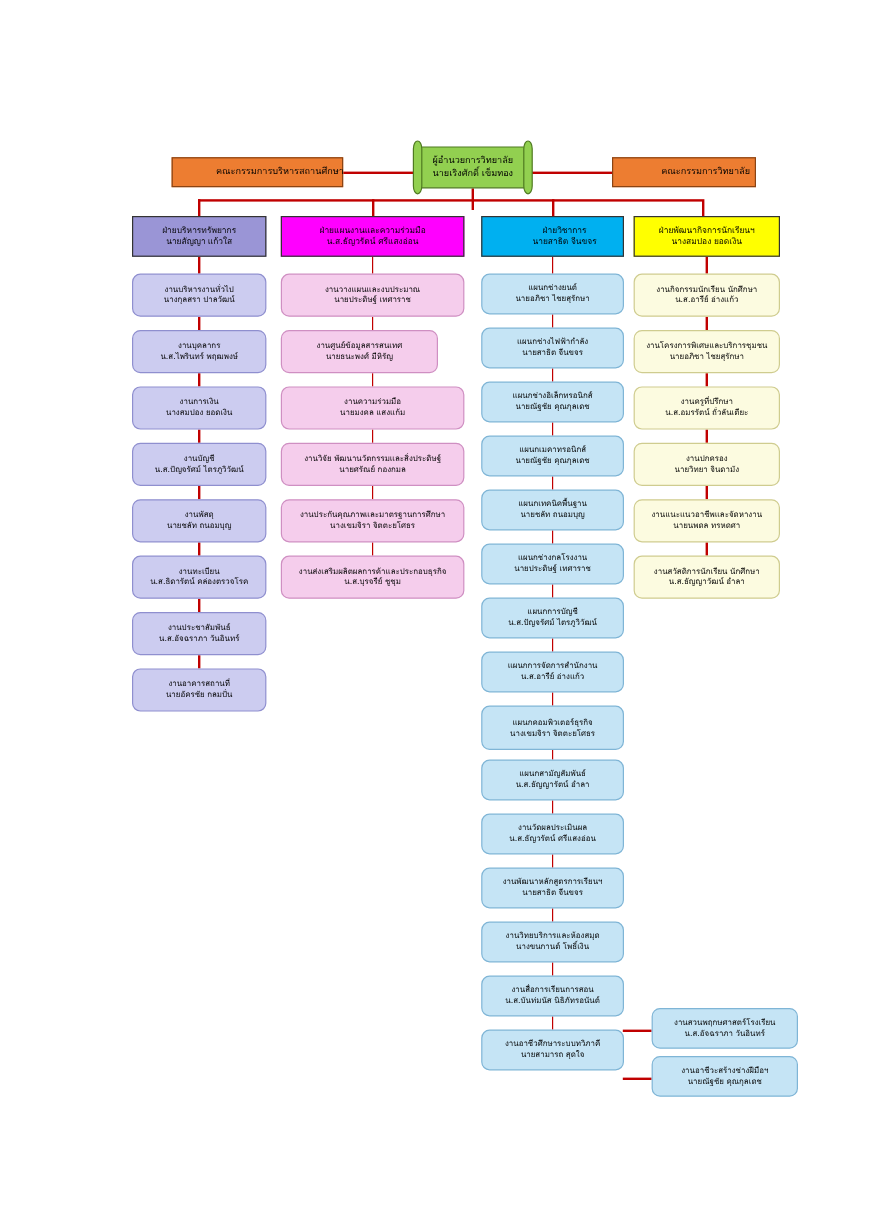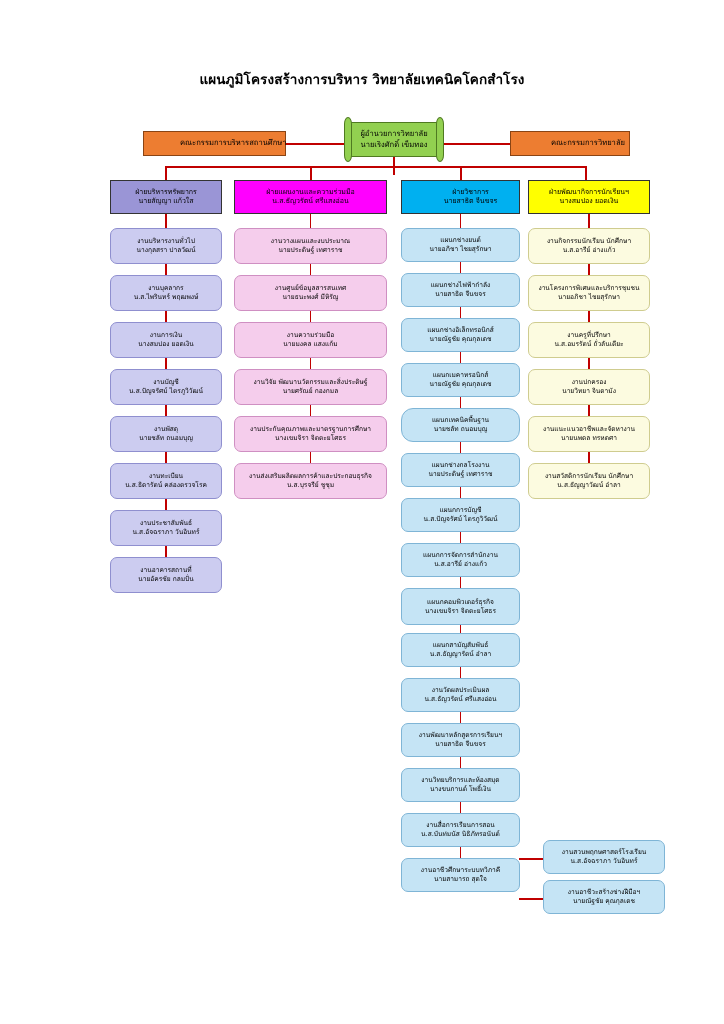--- a/index.html
+++ b/index.html
@@ -104,21 +104,20 @@
     z-index: 1;
   }
   .conn-v { width: 1.6px; }
   .conn-h { height: 1.6px; }
 </style>
 </head>
 <body>
 
 <div id="chart-root">
 
-  <div class="chart-title">แผนภูมิโครงสร้างการบริหาร วิทยาลัยเทคนิคโคกสำโรง</div>
 
   <div class="conn conn-h" style="left:286px; top:143px; width:62px;"></div>
   <div class="conn conn-h" style="left:440px; top:143px; width:70px;"></div>
 
   <div class="conn conn-v" style="left:393px; top:157px; height:18px;"></div>
 
   <div class="conn conn-h" style="left:165px; top:166px; width:420px;"></div>
   <div class="conn conn-v" style="left:165px; top:166px; height:14px;"></div>
   <div class="conn conn-v" style="left:310px; top:166px; height:14px;"></div>
   <div class="conn conn-v" style="left:460px; top:166px; height:14px;"></div>
@@ -202,21 +201,21 @@
       <div class="node item item-purple" style="left: 110px; top: 557px; width: 112px; height: 36px;">
         <span class="l1">งานอาคารสถานที่</span>
         <span class="l2">นายอัครชัย  กลมปั่น</span>
       </div>
       <div class="conn conn-v" style="left: 309.7px; top: 214px; height: 14px;"></div>
       <div class="node item item-pink" style="left: 234px; top: 228px; width: 153px; height: 36px;">
         <span class="l1">งานวางแผนและงบประมาณ</span>
         <span class="l2">นายประดิษฐ์ เทศาราช</span>
       </div>
       <div class="conn conn-v" style="left: 309.7px; top: 264px; height: 11px;"></div>
-      <div class="node item item-pink" style="left: 234px; top: 275px; width: 153px; height: 36px;">
+      <div class="node item item-pink" style="left: 234px; top: 275px; width: 131px; height: 36px;">
         <span class="l1">งานศูนย์ข้อมูลสารสนเทศ</span>
         <span class="l2">นายธนะพงศ์ มีหิรัญ</span>
       </div>
       <div class="conn conn-v" style="left: 309.7px; top: 311px; height: 11px;"></div>
       <div class="node item item-pink" style="left: 234px; top: 322px; width: 153px; height: 36px;">
         <span class="l1">งานความร่วมมือ</span>
         <span class="l2">นายมงคล แสงแก้ม</span>
       </div>
       <div class="conn conn-v" style="left: 309.7px; top: 358px; height: 11px;"></div>
       <div class="node item item-pink" style="left: 234px; top: 369px; width: 153px; height: 36px;">
@@ -247,21 +246,21 @@
       <div class="node item item-blue" style="left: 401px; top: 318px; width: 119px; height: 34px;">
         <span class="l1">แผนกช่างอิเล็กทรอนิกส์</span>
         <span class="l2">นายณัฐชัย คุณกุลเดช</span>
       </div>
       <div class="conn conn-v" style="left: 459.7px; top: 352px; height: 11px;"></div>
       <div class="node item item-blue" style="left: 401px; top: 363px; width: 119px; height: 34px;">
         <span class="l1">แผนกเมคาทรอนิกส์</span>
         <span class="l2">นายณัฐชัย คุณกุลเดช</span>
       </div>
       <div class="conn conn-v" style="left: 459.7px; top: 397px; height: 11px;"></div>
-      <div class="node item item-blue" style="left: 401px; top: 408px; width: 119px; height: 34px; border-radius: 12px;">
+      <div class="node item item-blue" style="left: 401px; top: 408px; width: 119px; height: 34px;">
         <span class="l1">แผนกเทคนิคพื้นฐาน</span>
         <span class="l2">นายชลัท ถนอมบุญ</span>
       </div>
       <div class="conn conn-v" style="left: 459.7px; top: 442px; height: 11px;"></div>
       <div class="node item item-blue" style="left: 401px; top: 453px; width: 119px; height: 34px;">
         <span class="l1">แผนกช่างกลโรงงาน</span>
         <span class="l2">นายประดิษฐ์ เทศาราช</span>
       </div>
       <div class="conn conn-v" style="left: 459.7px; top: 487px; height: 11px;"></div>
       <div class="node item item-blue" style="left: 401px; top: 498px; width: 119px; height: 34px;">

